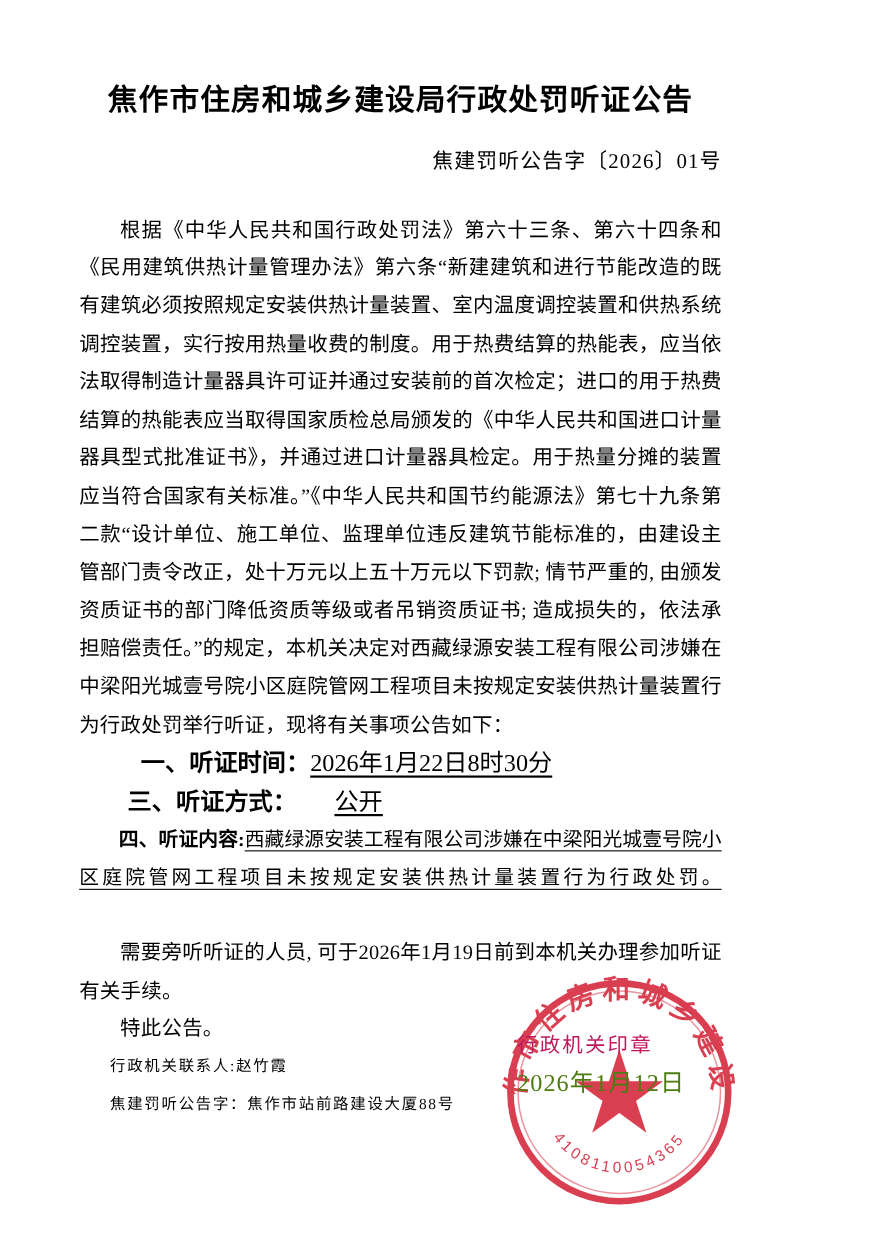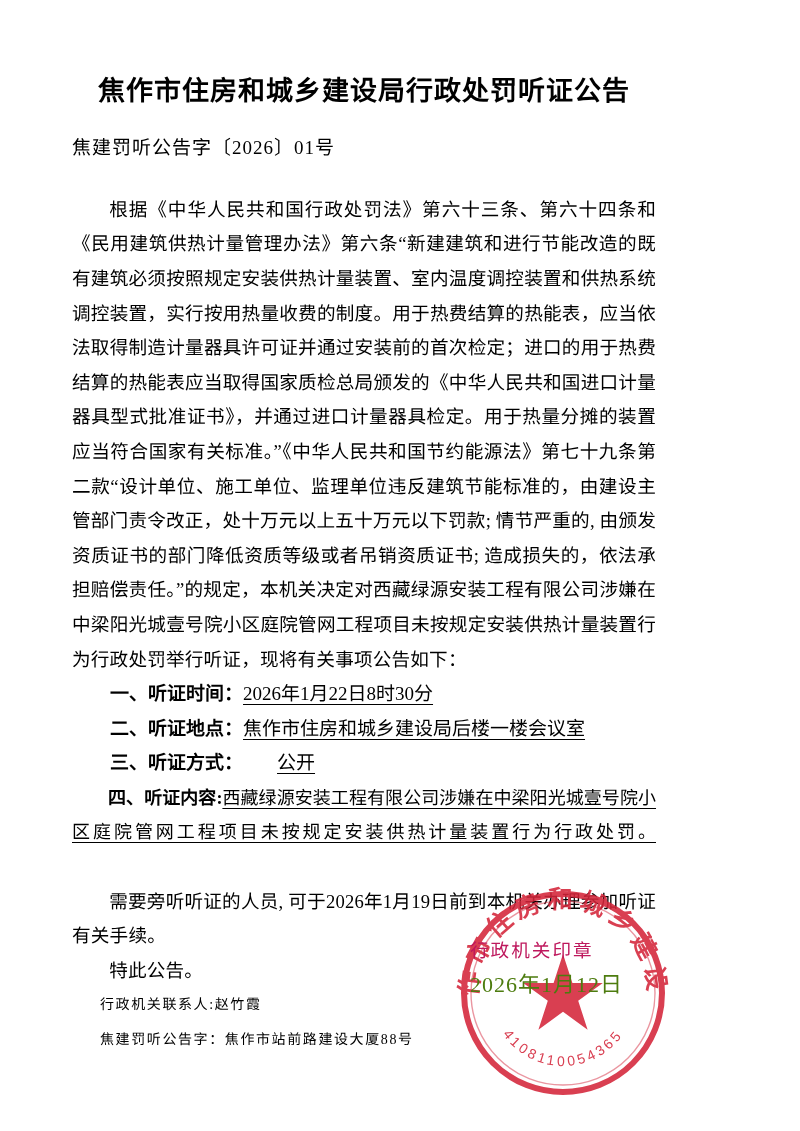--- a/index.html
+++ b/index.html
@@ -33,21 +33,21 @@
     text-align: center;
     font-size: 27px;
     font-weight: bold;
     letter-spacing: 1px;
     line-height: 1.3;
     margin: 0;
     padding-top: 74px;
     font-family: "Liberation Serif", "DejaVu Serif", serif;
   }
   .doc-number {
-    text-align: left;
+    text-align: right;
     font-size: 19px;
     line-height: 1.3;
     margin: 0;
     padding-top: 27px;
     letter-spacing: 1px;
   }
 
   
   .para {
     font-size: 18.6px;
@@ -66,25 +66,26 @@
   .u {
     text-underline-offset: 4px;
   }
 
   
   .item-list {
     margin: 0;
     padding: 0;
   }
   .item {
-    font-size: 19px;
+    font-size: 22px;
     line-height: 34.6px;
     text-indent: 2em;
     margin: 0;
     white-space: nowrap;
+    text-align: center;
   }
   .item-wrap {
     font-size: 18px;
     line-height: 34.6px;
     text-indent: 2em;
     margin: 0;
     text-align: justify;
     text-justify: inter-ideograph;
   }
   .item-label {
@@ -158,21 +159,20 @@
     <h1 class="doc-title">焦作市住房和城乡建设局行政处罚听证公告</h1>
 
     <div class="doc-number">焦建罚听公告字〔2026〕01号</div>
 
     <p class="para indent main-para"><span>根据《中华人民共和国行政处罚法》第六十三条、第六十四条和</span><span class="u">《民用建筑供热计量管理办法》第六条“新建建筑和进行节能改造的既有建筑必须按照规定安装供热计量装置、室内温度调控装置和供热系统调控装置，实行按用热量收费的制度。用于热费结算的热能表，应当依法取得制造计量器具许可证并通过安装前的首次检定；进口的用于热费结算的热能表应当取得国家质检总局颁发的《中华人民共和国进口计量器具型式批准证书》，并通过进口计量器具检定。用于热量分摊的装置应当符合国家有关标准。”《中华人民共和国节约能源法》第七十九条第二款“设计单位、施工单位、监理单位违反建筑节能标准的，由建设主管部门责令改正，处十万元以上五十万元以下罚款; 情节严重的, 由颁发资质证书的部门降低资质等级或者吊销资质证书; 造成损失的，依法承担赔偿责任。”的规定，本机关决定对西藏绿源安装工程有限公司涉嫌在中梁阳光城壹号院小区庭院管网工程项目未按规定安装供热计量装置行为行政处罚</span><span>举行听证，现将有关事项公告如下：</span></p>
 
     <div class="item-list">
 
       <p class="item"><span class="item-label">一、听证时间：</span><span class="fill">2026年1月22日8时30分</span><span class="fill fill-pad-a"></span></p>
 
-      <p class="item"><span class="item-label">二、听证地点：</span><span class="fill">焦作市住房和城乡建设局后楼一楼会议室</span><span class="fill fill-pad-b"></span></p>
 
       <p class="item"><span class="item-label">三、听证方式：</span><span class="fill spacer-open"></span><span class="fill">公开</span><span class="fill fill-pad-c"></span></p>
 
       <p class="item-wrap"><span class="item-label">四、听证内容:</span><span class="fill">西藏绿源安装工程有限公司涉嫌在中梁阳光城壹号院小区庭院管网工程项目未按规定安装供热计量装置行为行政处罚。</span><span class="fill fill-pad-d"></span></p>
 
     </div>
 
     <p class="para indent"><span>需要旁听听证的人员, 可于</span><span class="u">2026</span><span>年</span><span class="u">1</span><span>月</span><span class="u">19</span><span>日前到本机关办理参加听证有关手续。</span></p>
 
     <p class="para indent">特此公告。</p>

